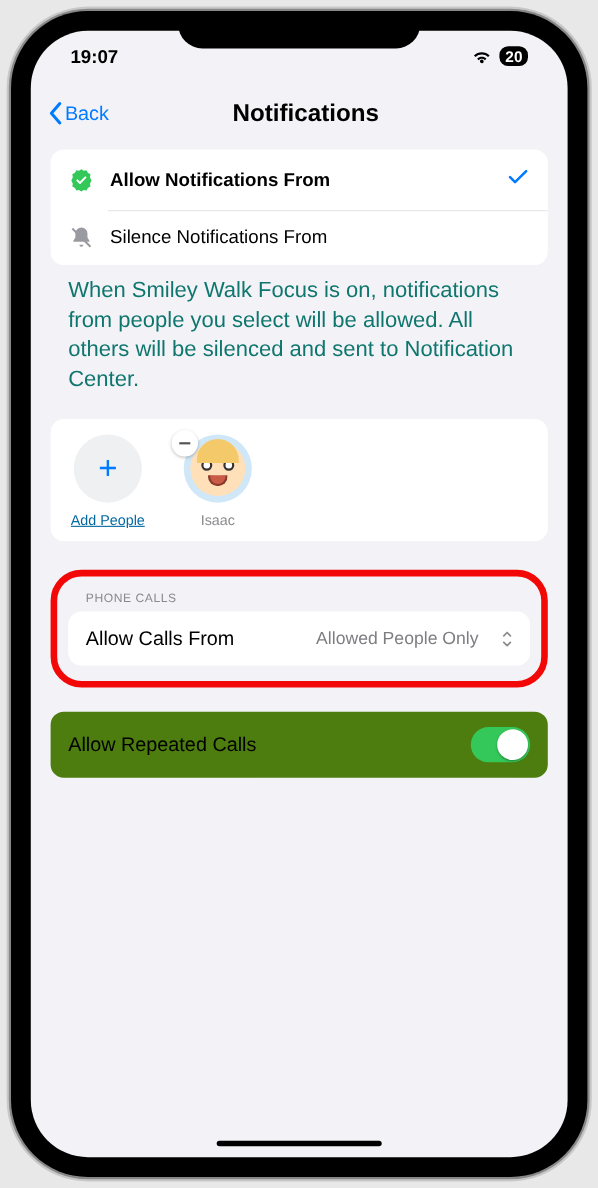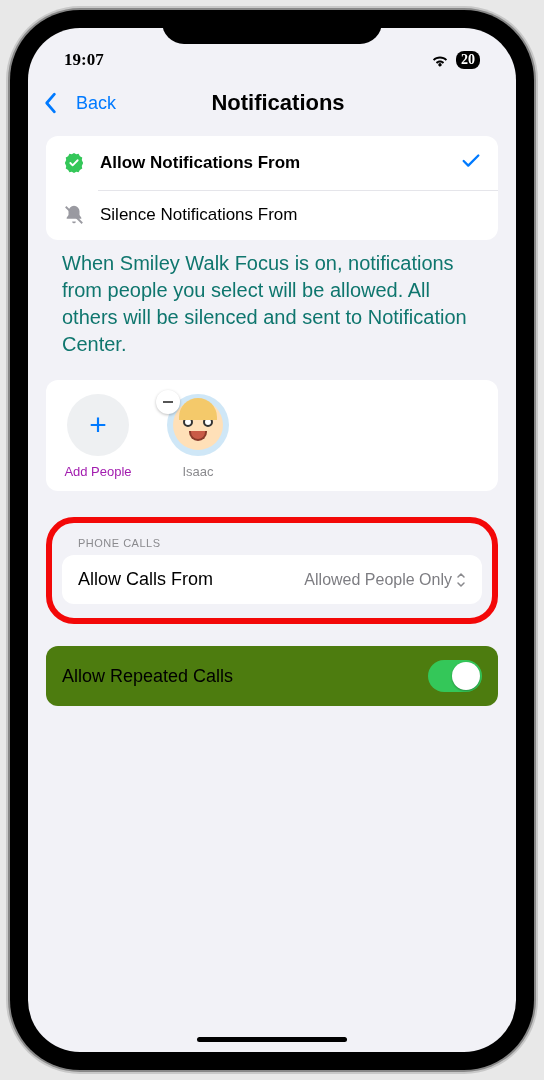--- a/index.html
+++ b/index.html
@@ -36,26 +36,25 @@
     width: 220px;
     height: 34px;
     background: #000;
     border-bottom-left-radius: 22px;
     border-bottom-right-radius: 22px;
     z-index: 10;
   }
   .status-bar {
     display: flex;
     justify-content: space-between;
-    align-items: center;
+    align-items: flex-start;
     padding: 14px 36px 0 36px;
     height: 50px;
     font-weight: 600;
     font-size: 17px;
-    font-family: Liberation Serif, serif;
   }
   .status-right { display: flex; align-items: center; gap: 6px; }
   .wifi svg, .battery svg { display: block; }
   .battery-box {
     display: inline-flex;
     align-items: center;
     background: #000;
     color: #fff;
     border-radius: 8px;
     padding: 1px 5px;
@@ -70,21 +69,21 @@
     height: 50px;
     padding: 0 14px;
   }
   .back-btn {
     position: absolute;
     left: 14px;
     display: flex;
     align-items: center;
     color: #007aff;
     font-size: 18px;
-    gap: 18px;
+    gap: 1px;
   }
   .back-btn svg { width: 16px; height: 22px; }
   .nav-title { font-weight: 700; font-size: 22px; margin-left: 12px; }
   .content { padding: 8px 18px; }
   .card {
     background: #fff;
     border-radius: 12px;
     overflow: hidden;
   }
   .row {
@@ -131,21 +130,21 @@
   .circle {
     width: 62px; height: 62px;
     border-radius: 50%;
     display: flex;
     align-items: center;
     justify-content: center;
   }
   .add-circle { background: #eef0f2; color: #007aff; font-size: 30px; font-weight: 300; }
   .avatar-circle { background: #cfe7f7; position: relative; overflow: hidden; }
   .person-label { font-size: 13px; color: #8a8a8e; }
-  .add-label { color: #a21caf; }
+  .add-label { color: #0369a1; text-decoration: underline; }
   .remove-badge {
     position: absolute;
     top: -4px; left: -6px;
     width: 24px; height: 24px;
     border-radius: 50%;
     background: #fff;
     box-shadow: 0 1px 3px rgba(0,0,0,0.25);
     display: flex; align-items: center; justify-content: center;
     z-index: 2;
   }
@@ -169,21 +168,21 @@
     display: flex;
     align-items: center;
     justify-content: space-between;
     padding: 14px 16px;
   }
   .select-value {
     color: #7d7d82;
     font-size: 16px;
     display: flex;
     align-items: center;
-    gap: 4px;
+    gap: 21px;
   }
   .switch-row {
     background: #4d7c0f;
     border-radius: 12px;
     margin-top: 22px;
     display: flex;
     align-items: center;
     justify-content: space-between;
     padding: 14px 16px;
   }

